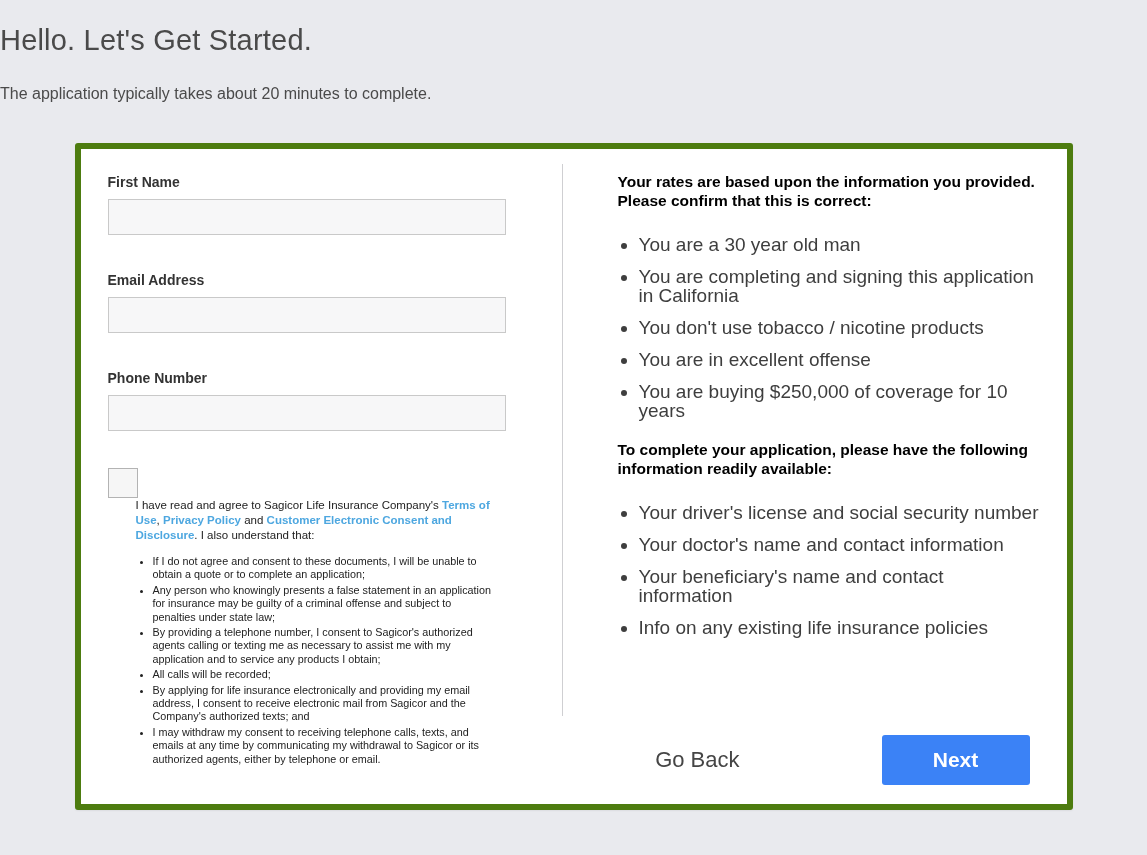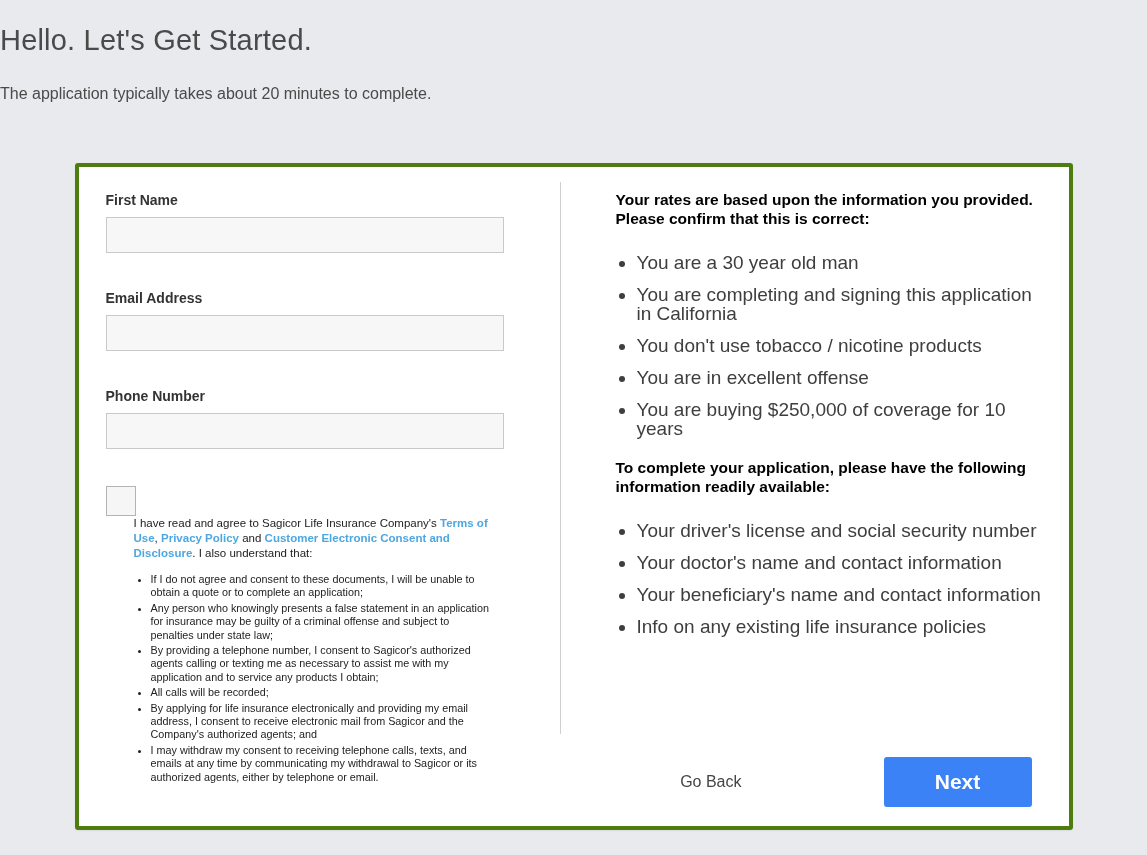--- a/index.html
+++ b/index.html
@@ -9,23 +9,23 @@
     font-family:"Liberation Sans", sans-serif;
     color:#222;
   }
   .header { text-align:left; padding-top:24px; }
   .page-title { font-size:29px; font-weight:normal; color:#4a4a4a; letter-spacing:.2px; }
   .page-subtitle { font-size:16px; color:#4a4a4a; margin-top:28px; }
 
   .card {
     position:relative;
     width:998px; height:667px;
-    margin:60px auto 0;
+    margin:40px auto 0;
     background:#ffffff;
-    border:4px solid #4d7c0f;
+    border:6px solid #4d7c0f;
     border-radius:3px;
     box-shadow:0 1px 2px rgba(0,0,0,.06);
   }
   .columns { display:flex; }
 
   
   .left-pane { width:481px; padding:25px 40px 0 27px; flex:0 0 auto; }
   .field { margin-bottom:37px; }
   .field-label { font-size:14px; font-weight:bold; color:#333; display:block; }
   .field-input {
@@ -54,21 +54,21 @@
 
   
   .right-pane { flex:1; padding:23px 26px 0 55px; }
   .info-heading { font-size:15.5px; line-height:19px; font-weight:bold; color:#000; }
   .info-bullets { margin:25px 0 0; padding-left:21px; font-size:19px; color:#3e3e3e; }
   .info-bullets li { margin-bottom:13px; line-height:19px; }
   .info-section + .info-section { margin-top:20px; }
 
   
   .footer { position:absolute; right:37px; bottom:19px; display:flex; align-items:center; }
-  .go-back { font-size:16px; color:#454545; cursor:pointer; margin-right:142px; }
+  .go-back { font-size:22px; color:#454545; cursor:pointer; margin-right:142px; }
   .next-button {
     width:148px; height:50px;
     background:#3b82f6; color:#ffffff;
     font-size:21px; font-weight:bold;
     border:none; border-radius:3px; cursor:pointer;
     font-family:"Liberation Sans", sans-serif;
   }
 </style>
 </head>
 <body>
@@ -97,21 +97,21 @@
 
       <div class="consent-row">
         <div class="checkbox"></div>
         <div class="consent-body">
           <div class="consent-text"><span>I have read and agree to Sagicor Life Insurance Company's </span><a href="#">Terms of Use</a><span>, </span><a href="#">Privacy Policy</a><span> and </span><a href="#">Customer Electronic Consent and Disclosure</a><span>. I also understand that:</span></div>
           <ul class="consent-bullets">
             <li>If I do not agree and consent to these documents, I will be unable to obtain a quote or to complete an application;</li>
             <li>Any person who knowingly presents a false statement in an application for insurance may be guilty of a criminal offense and subject to penalties under state law;</li>
             <li>By providing a telephone number, I consent to Sagicor's authorized agents calling or texting me as necessary to assist me with my application and to service any products I obtain;</li>
             <li>All calls will be recorded;</li>
-            <li>By applying for life insurance electronically and providing my email address, I consent to receive electronic mail from Sagicor and the Company's authorized agents; and</li>
+            <li>By applying for life insurance electronically and providing my email address, I consent to receive electronic mail from Sagicor and the Company's authorized texts; and</li>
             <li>I may withdraw my consent to receiving telephone calls, texts, and emails at any time by communicating my withdrawal to Sagicor or its authorized agents, either by telephone or email.</li>
           </ul>
         </div>
       </div>
     </div>
 
     <div class="divider"></div>
 
     <div class="right-pane">
       <div class="info-section">

